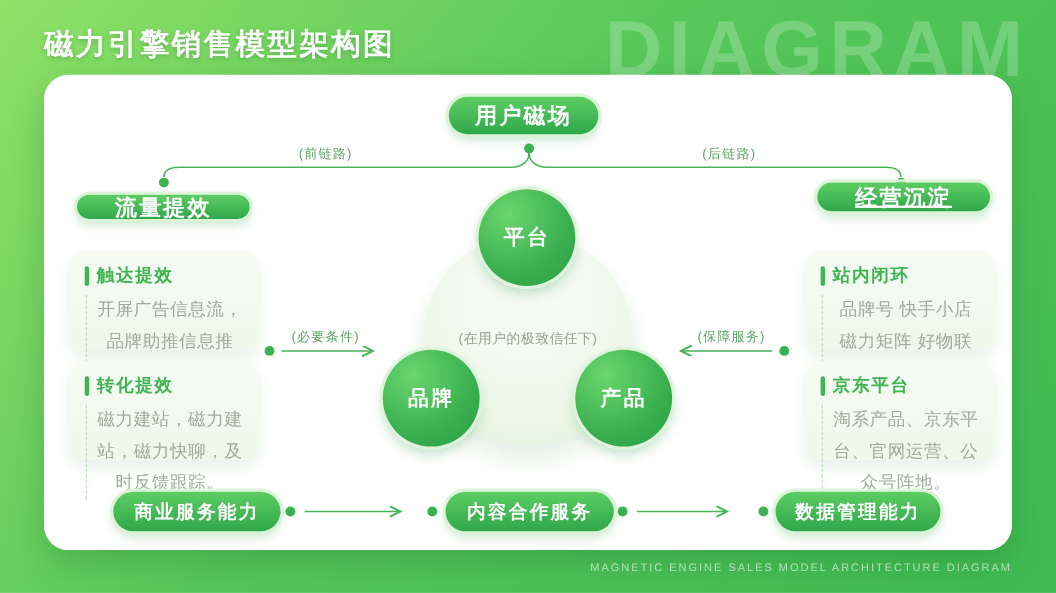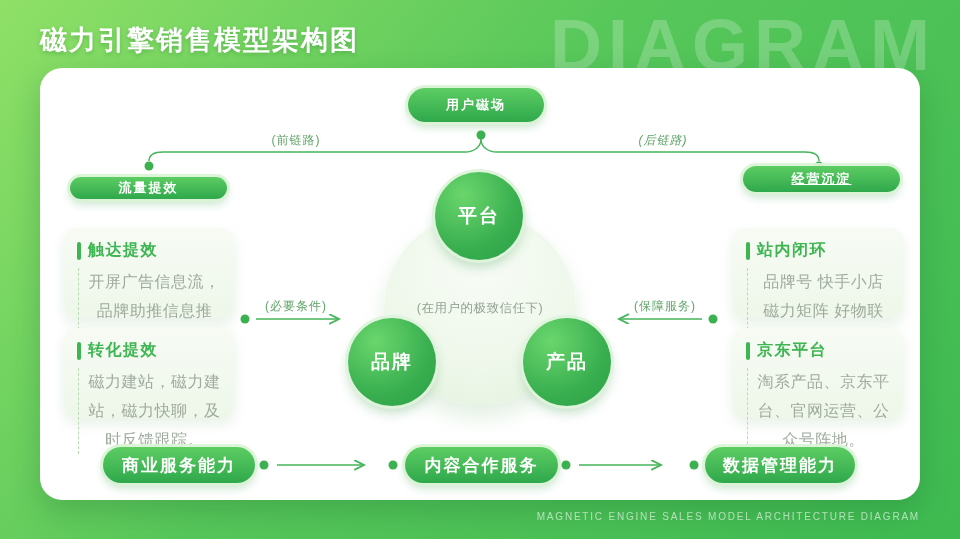--- a/index.html
+++ b/index.html
@@ -27,21 +27,21 @@
     background:#ffffff;border-radius:22px;
     box-shadow:0 12px 30px rgba(25,105,45,.28);
   }
   .lines{position:absolute;left:0;top:0;width:960px;height:539px;z-index:2;pointer-events:none;}
   .pill{
     position:absolute;z-index:3;display:flex;align-items:center;justify-content:center;
     color:#fff;font-weight:800;letter-spacing:2px;border-radius:20px;
     background:linear-gradient(180deg,#5dcd63 0%,#2fa84b 100%);
     box-shadow:0 0 0 3px rgba(218,243,214,.95),0 5px 10px rgba(55,155,75,.28);
   }
-  .pill-lg{font-size:13px;}
+  .pill-lg{font-size:20px;}
   .pill-sm{font-size:17px;}
   .link-label{
     position:absolute;z-index:4;text-align:center;
     font-size:12px;color:#5fa468;letter-spacing:1px;
   }
   .big-circle{
     position:absolute;left:384px;top:213px;width:192px;height:192px;border-radius:50%;z-index:3;
     background:radial-gradient(circle at 50% 28%,#f8fcf6 0%,#edf7e9 65%,#e2f0dd 100%);
     box-shadow:0 12px 22px rgba(110,175,110,.2);
   }
@@ -104,21 +104,21 @@
     <line x1="277" y1="465" x2="364" y2="465" stroke="#44b558" stroke-width="1.4" marker-end="url(#arw)"></line>
     <circle cx="393" cy="465" r="4.5" fill="#3bb151"></circle>
     <circle cx="566" cy="465" r="4.5" fill="#3bb151"></circle>
     <line x1="579" y1="465" x2="661" y2="465" stroke="#44b558" stroke-width="1.4" marker-end="url(#arw)"></line>
     <circle cx="694" cy="465" r="4.5" fill="#3bb151"></circle>
   </svg>
 
   <div class="pill pill-lg" style="left:408px;top:88px;width:136px;height:34px;">用户磁场</div>
 
   <div class="link-label" style="left:231px;top:132px;width:130px;">(前链路)</div>
-  <div class="link-label" style="left:598px;top:132px;width:130px;font-style:italic;">(后链路)</div>
+  <div class="link-label" style="left:598px;top:132px;width:130px;">(后链路)</div>
 
   <div class="pill pill-lg" style="left:70px;top:177px;width:157px;height:22px;">流量提效</div>
 
   <div class="info-box" style="left:64px;top:228px;">
     <div class="box-head">
       <div class="box-bar"></div>
       <div class="box-title">触达提效</div>
     </div>
     <div class="box-body">开屏广告信息流，品牌助推信息推广，新媒体联盟</div>
   </div>

